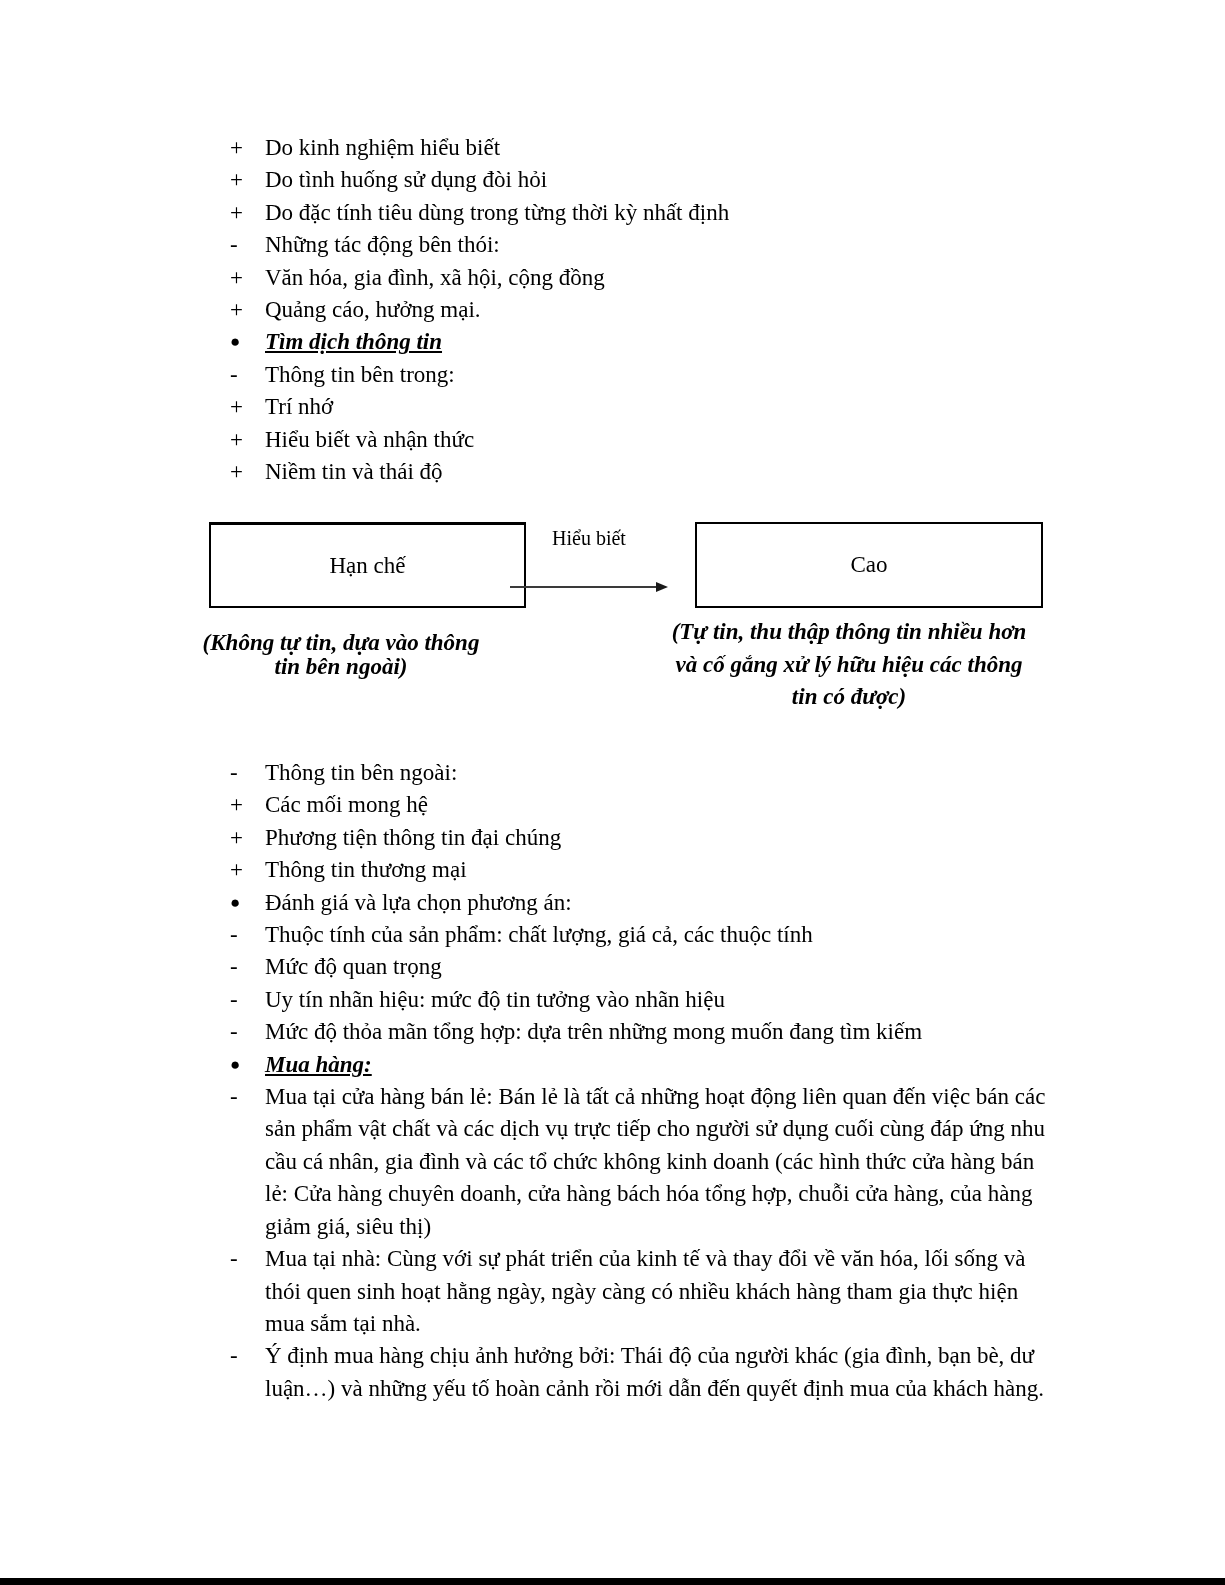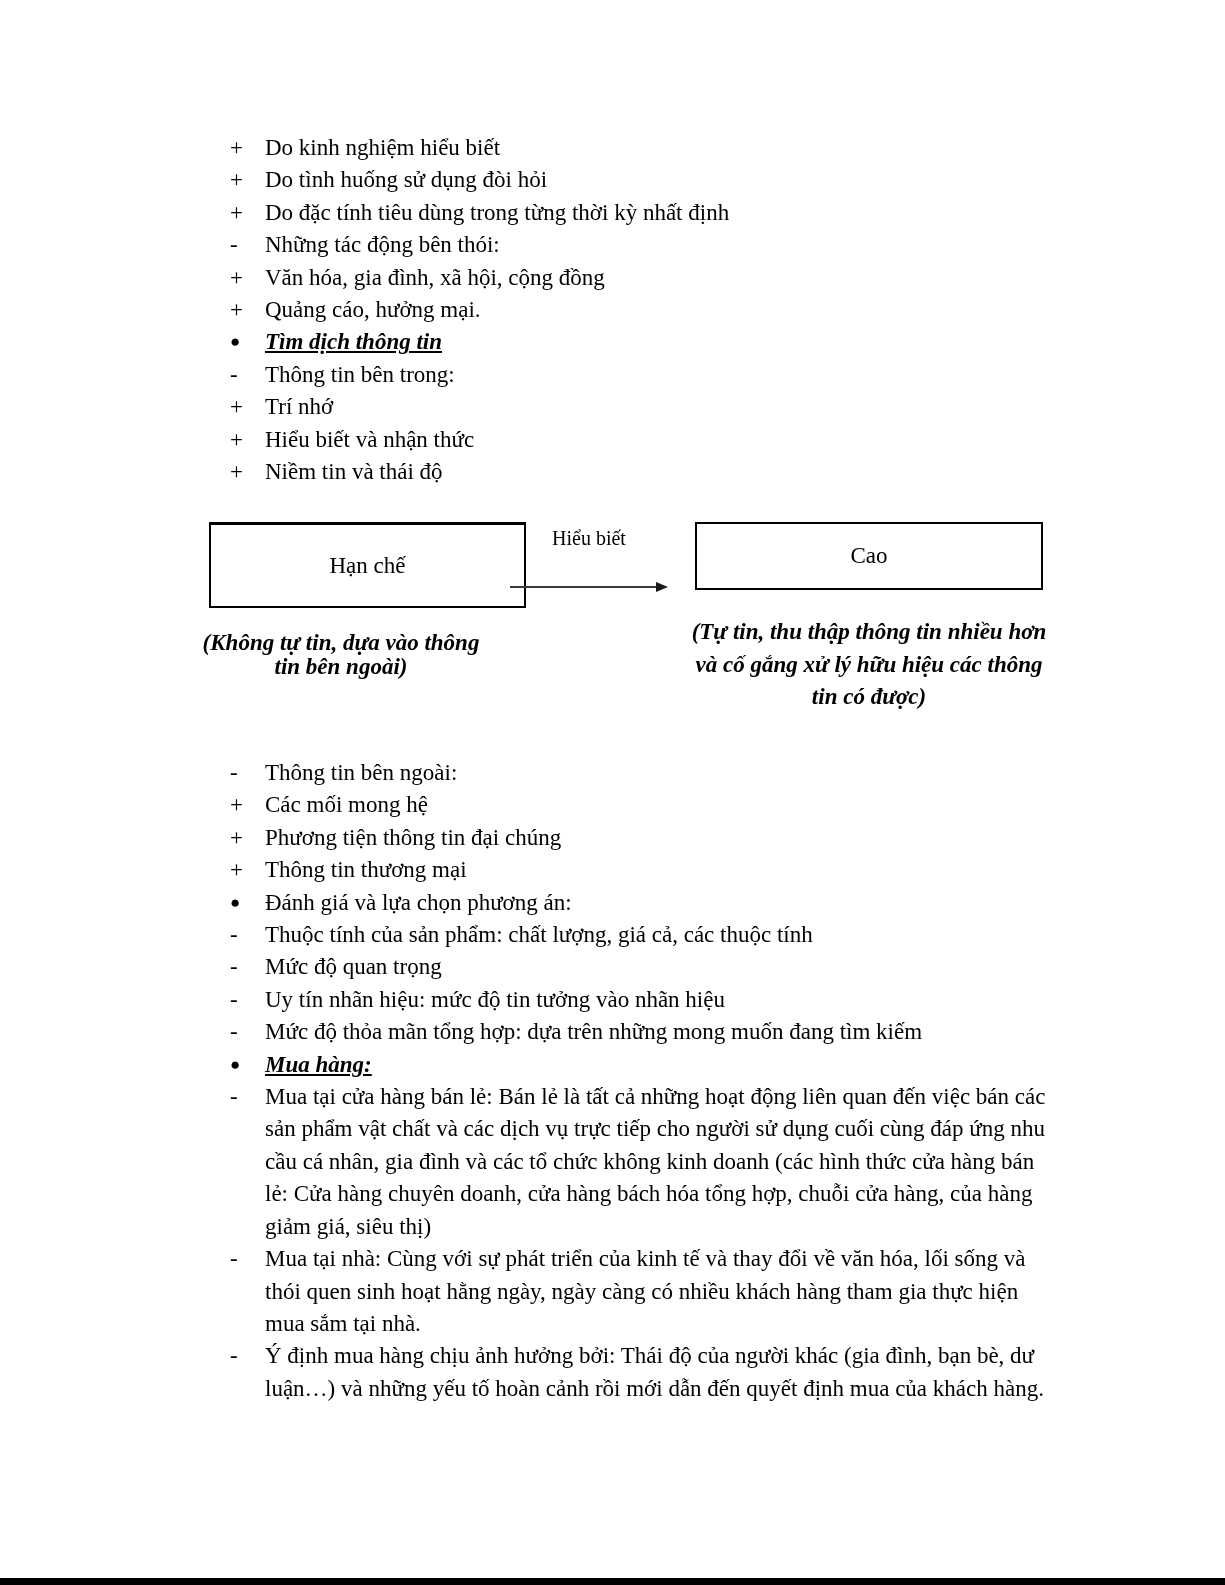--- a/index.html
+++ b/index.html
@@ -55,21 +55,21 @@
     justify-content: center;
     font-size: 23px;
     background: #ffffff;
   }
   .box-left {
     left: 197px; top: 522px; width: 317px; height: 86px;
     border-top-width: 3px;
     margin-left: 12px;
   }
   .box-right {
-    left: 695px; top: 522px; width: 348px; height: 68px;
+    left: 695px; top: 522px; width: 348px; height: 86px;
   }
   .arrow-label {
     position: absolute;
     left: 514px; top: 527px; width: 150px;
     text-align: center;
     font-size: 20px;
   }
   .arrow {
     position: absolute;
     left: 510px; top: 586px; width: 146px; height: 0;
@@ -88,21 +88,21 @@
     font-size: 23px;
     font-weight: bold;
     font-style: italic;
     text-align: center;
     line-height: 24px;
   }
   .caption-left {
     left: 201px; top: 631px; width: 280px;
   }
   .caption-right {
-    left: 688px; top: 616px; width: 362px;
+    left: 668px; top: 616px; width: 362px;
     line-height: 32.5px;
     text-align: center;
   }
   .next-page-edge {
     position: absolute;
     left: 0; bottom: 0;
     width: 100%; height: 7px;
     background: #000000;
   }
 </style>

